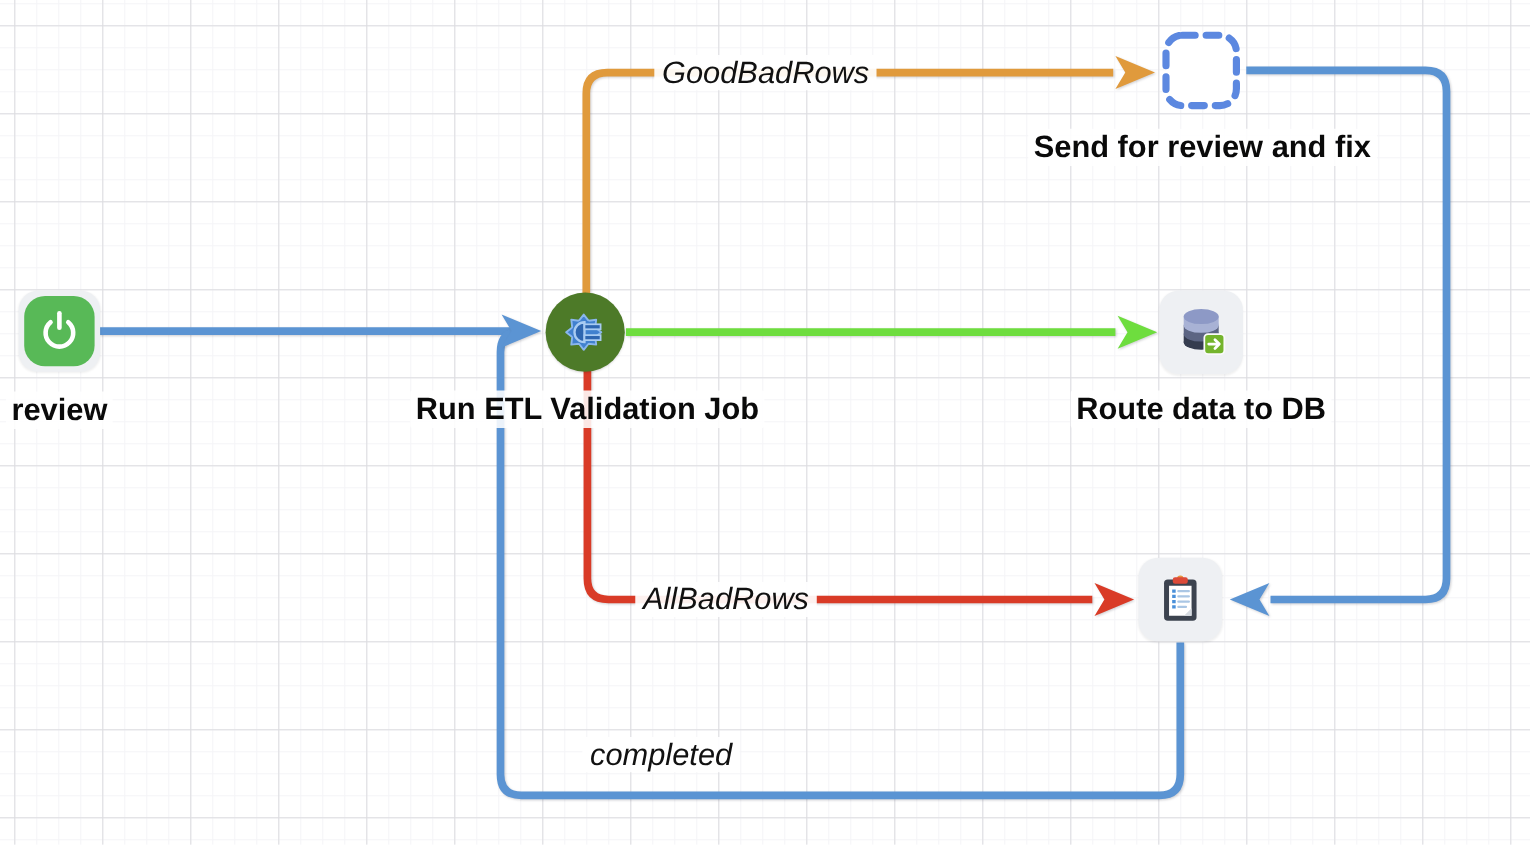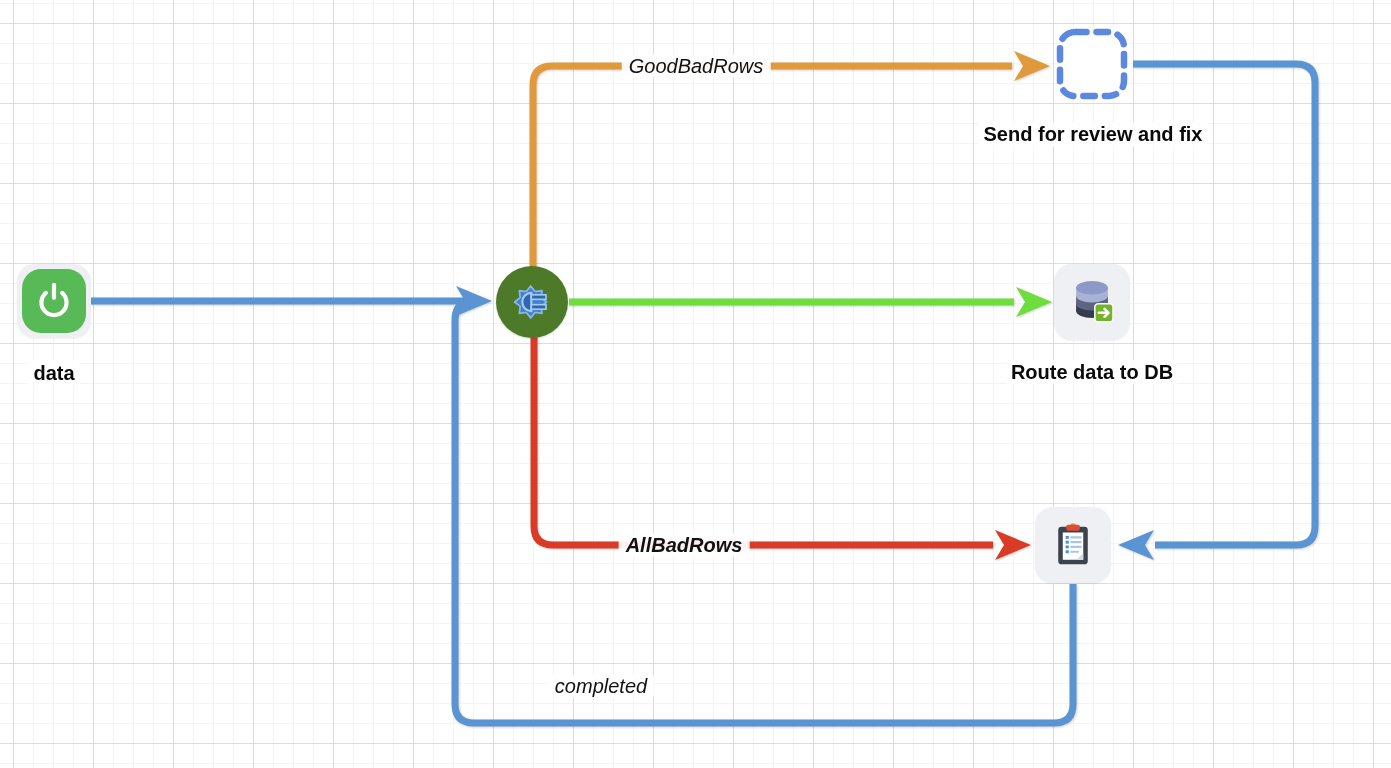--- a/index.html
+++ b/index.html
@@ -47,29 +47,29 @@
     width:72px;height:72px;border-radius:50%;
     background:var(--etl_green,#4d7a28);
     display:flex;align-items:center;justify-content:center;
     box-shadow:0 1px 2px rgba(0,0,0,0.15);
   }
 
   .node-label{
     position:absolute;z-index:3;
     transform:translate(-50%,-50%);
     white-space:nowrap;
-    font-weight:700;font-size:20px;color:#0a0a0a;
+    font-weight:700;font-size:28px;color:#0a0a0a;
     background:rgba(255,255,255,0.88);
     padding:1px 5px;border-radius:2px;
   }
   .edge-label{
     position:absolute;z-index:3;
     transform:translate(-50%,-50%);
     white-space:nowrap;
-    font-style:italic;font-weight:400;font-size:20px;color:#111;
+    font-style:italic;font-weight:400;font-size:28px;color:#111;
     background:rgba(255,255,255,0.93);
     padding:0 7px;border-radius:2px;
   }
 </style>
 </head>
 <body>
 
 <div class="canvas">
 
   <svg class="edges-layer" width="1391" height="768" viewBox="0 0 1391 768">
@@ -95,33 +95,34 @@
   <div class="node" style="left:17px;top:264px;">
     <div class="icon-card" style="width:74px;height:74px;">
       <div class="start-box">
         <svg width="46" height="46" viewBox="0 0 44 44">
           <path d="M 22 6.5 V 19" stroke="#fff" stroke-width="4" stroke-linecap="round" fill="none"></path>
           <path d="M 14.3 14.3 A 12 12 0 1 0 29.7 14.3" stroke="#fff" stroke-width="4" stroke-linecap="round" fill="none"></path>
         </svg>
       </div>
     </div>
   </div>
-  <div class="node-label" style="left:54px;top:373px;">data</div>
+  <div class="node-label" style="left:54px;top:373px;">review</div>
 
   <div class="node" style="left:496px;top:266px;">
     <div class="etl-circle">
       <svg width="48" height="48" viewBox="0 0 36 36">
         <polygon points="29,18 24.85,21.25 25.49,26.49 20.25,25.85 17,30 13.75,25.85 8.51,26.49 9.15,21.25 5,18 9.15,14.75 8.51,9.51 13.75,10.15 17,6 20.25,10.15 25.49,9.51 24.85,14.75" fill="#4181cf" stroke="#8ab6ec" stroke-width="1.3" stroke-linejoin="round"></polygon>
         <circle cx="17" cy="18" r="8" fill="#4181cf"></circle>
         <path d="M 17.5 11.2 A 6.8 6.8 0 1 0 17.5 24.8 Z" fill="#2e66b0" stroke="#a8cbf2" stroke-width="1.6"></path>
         <rect x="17.5" y="12.6" width="11" height="3.4" fill="#2e66b0" stroke="#a8cbf2" stroke-width="1.2"></rect>
         <rect x="17.5" y="20" width="11" height="3.4" fill="#2e66b0" stroke="#a8cbf2" stroke-width="1.2"></rect>
       </svg>
     </div>
   </div>
+  <div class="node-label" style="left:534px;top:372px;">Run ETL Validation Job</div>
 
   <div class="node" style="left:1054px;top:26px;">
     <svg width="76" height="76" viewBox="0 0 76 76">
       <rect x="6" y="6" width="64" height="64" rx="15" fill="rgba(255,255,255,0.92)" stroke="var(--dashed_blue,#5c88e0)" stroke-width="6.5" stroke-dasharray="11.5 10" stroke-linecap="round"></rect>
     </svg>
   </div>
   <div class="node-label" style="left:1093px;top:134px;">Send for review and fix</div>
 
   <div class="node" style="left:1054px;top:264px;">
     <div class="icon-card">
@@ -151,16 +152,16 @@
         <rect x="15.5" y="14" width="2.8" height="2.6" fill="#4a90d9"></rect>
         <rect x="15.5" y="18.2" width="2.8" height="2.6" fill="#4a90d9"></rect>
         <rect x="15.5" y="22.4" width="2.8" height="2.6" fill="#4a90d9"></rect>
         <rect x="15.5" y="26.6" width="2.8" height="2.6" fill="#4a90d9"></rect>
         <path d="M 20.5 15.3 H 28.8 M 20.5 19.5 H 28.8 M 20.5 23.7 H 28.8 M 20.5 27.9 H 26.5" stroke="#aac6e4" stroke-width="1.9" stroke-linecap="round" fill="none"></path>
       </svg>
     </div>
   </div>
 
   <div class="edge-label" style="left:696px;top:66px;">GoodBadRows</div>
-  <div class="edge-label" style="left:684px;top:545px;font-weight:bold;">AllBadRows</div>
+  <div class="edge-label" style="left:660px;top:545px;">AllBadRows</div>
   <div class="edge-label" style="left:601px;top:686px;">completed</div>
 
 </div>
 
 </body></html>

